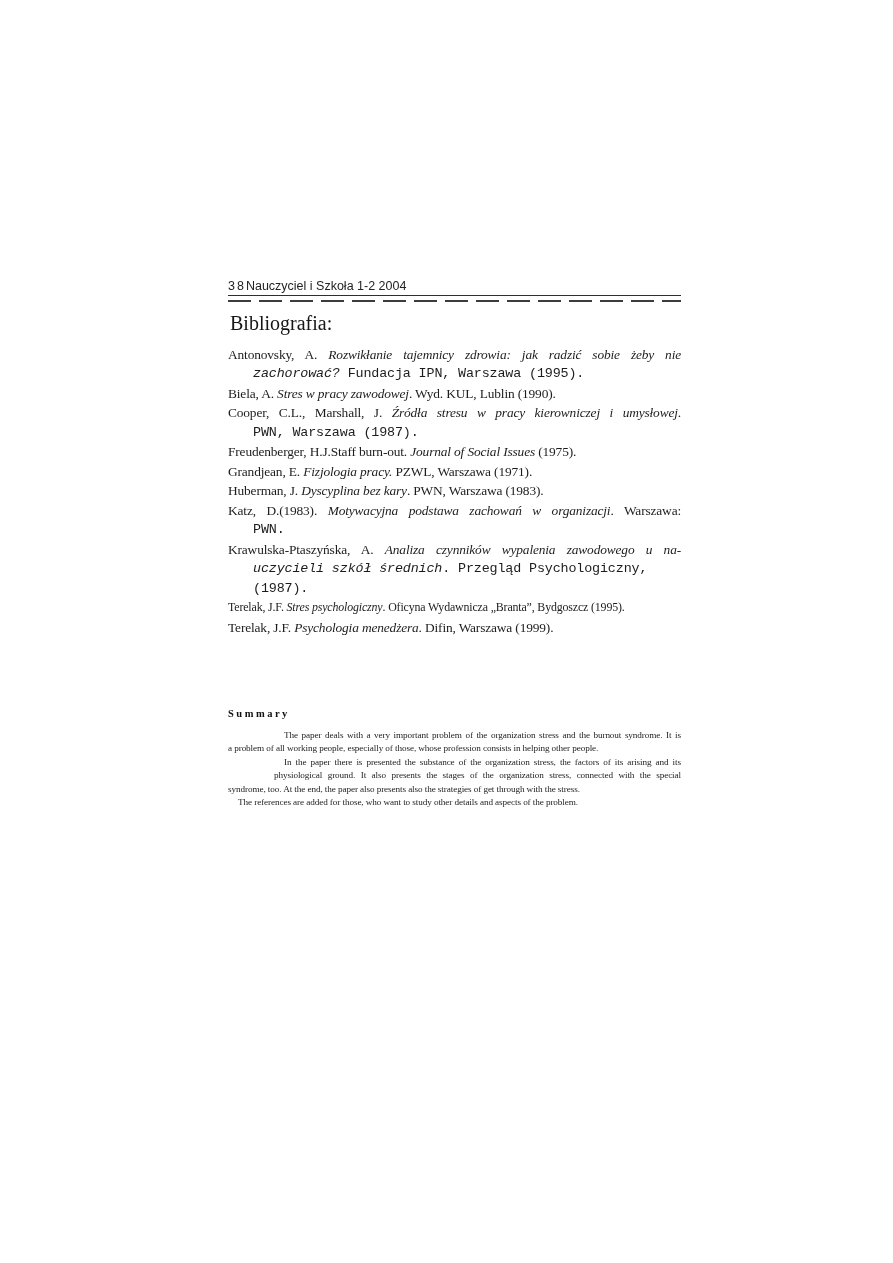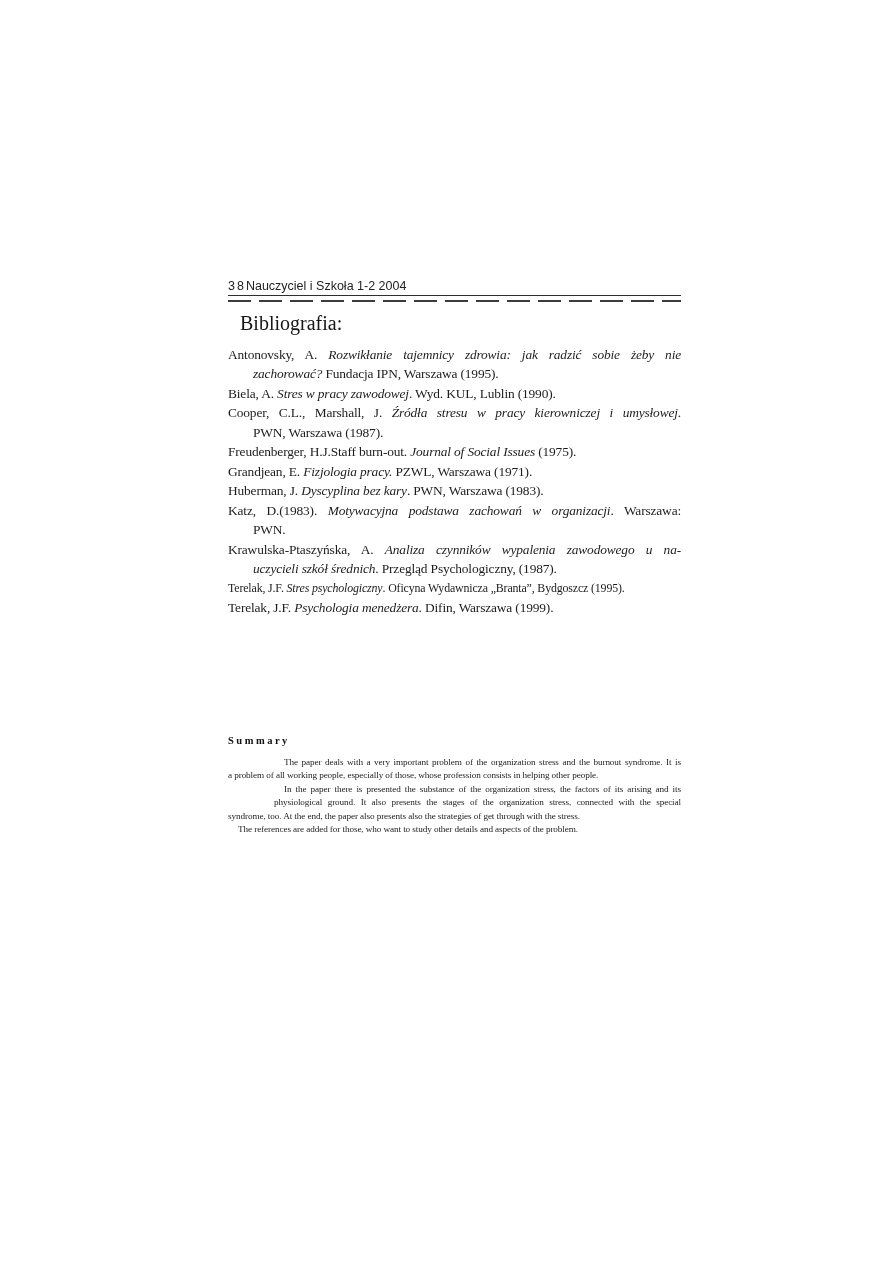--- a/index.html
+++ b/index.html
@@ -16,32 +16,32 @@
     font-family:"Liberation Sans", sans-serif;font-size:12.5px;color:#232323;
   }
   .page-num{letter-spacing:2px;}
   .rule-solid{margin-top:2px;border-top:1.6px solid #2e2e2e;height:0;}
   .rule-dashed{
     margin-top:3.5px;height:2.4px;
     background:repeating-linear-gradient(90deg,#3c3c3c 0px,#3c3c3c 23px,transparent 23px,transparent 31px);
   }
 
   
-  .bib-heading{margin:9px 0 0 12px;font-size:20px;font-weight:400;line-height:24px;color:#161616;}
+  .bib-heading{margin:9px 0 0 2px;font-size:20px;font-weight:400;line-height:24px;color:#161616;}
   .entries{margin-top:10px;font-size:13.4px;line-height:19.5px;letter-spacing:-0.15px;}
   .entry{margin:0;}
   .entry.small{font-size:11.9px;}
   .line{min-height:19.5px;}
-  .line.cont{padding-left:25px;}
+  .line.cont{padding-left:25px;font-family:Liberation Mono, monospace;}
   .line.just{text-align:justify;text-align-last:justify;}
   .it{font-style:italic;}
 
   
   .summary{position:absolute;left:0;top:429px;width:453px;}
-  .summary-heading{font-size:10.5px;font-weight:700;letter-spacing:2.5px;color:#111;margin-top:27px;}
+  .summary-heading{font-size:10.5px;font-weight:700;letter-spacing:2.5px;color:#111;}
   .summary-lines{margin-top:10px;font-size:9.2px;line-height:13.4px;letter-spacing:-0.1px;color:#242424;}
   .sline{min-height:13.4px;}
   .sline.ind{padding-left:10px;}
   .sline.just{text-align:justify;text-align-last:justify;margin-left:46px;}
 </style>
 </head>
 <body>
 
 <div class="content">
 

